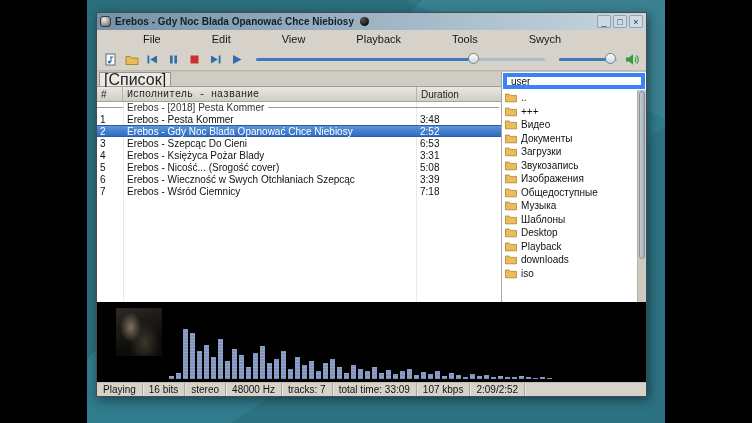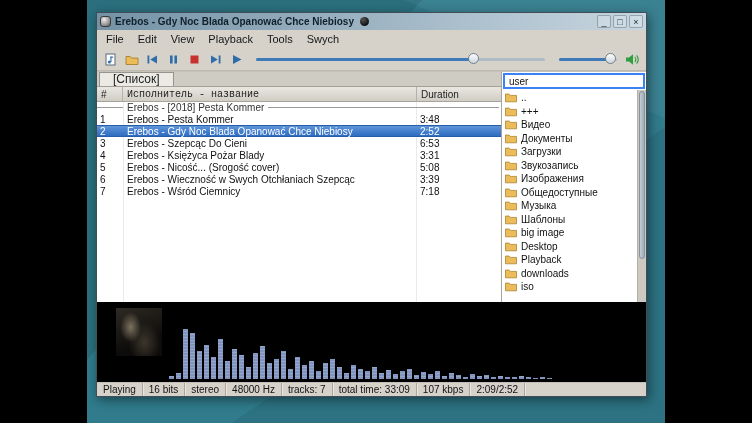--- a/index.html
+++ b/index.html
@@ -22,41 +22,41 @@
               background:radial-gradient(circle at 35% 30%, #eee, #888 70%, #555); border:1px solid #3a3a3a; }
   .title { font-size:10px; font-weight:bold; color:#10202b; white-space:nowrap; }
   .logo-orb { width:9px; height:9px; border-radius:50%;
               background:radial-gradient(circle at 35% 30%, #555, #111 70%); margin-left:2px; }
   .winbtns { margin-left:auto; display:flex; gap:2px; }
   .winbtn { width:14px; height:13px; font-size:9px; line-height:12px; text-align:center;
             color:#1c2b33; background:rgba(255,255,255,.18); border:1px solid rgba(40,60,70,.35); border-radius:2px; }
 
   .menubar { height:18px; flex:0 0 18px; display:flex; align-items:center; font-size:11px; color:#15151a;
              background:#d6d2ca; padding-left:2px; }
-  .menu-item { padding:2px 7px; }
+  .menu-item { padding:2px 7px;margin-left:37px; }
 
   .toolbar { height:23px; flex:0 0 23px; display:flex; align-items:center; gap:2px; padding:0 4px;
              background:#d6d2ca; border-bottom:1px solid #bdb9b1; }
   .tb-group { display:flex; gap:2px; align-items:center; }
   .tb-btn { width:19px; height:18px; display:flex; align-items:center; justify-content:center; }
   .tb-btn svg { display:block; }
 
   .slider { position:relative; height:18px; }
   .seek { flex:1; margin:0 10px 0 8px; }
   .vol { width:58px; flex:0 0 58px; margin:0 4px 0 2px; }
   .track { position:absolute; left:0; right:0; top:8px; height:3px; background:#aebcc6; border-radius:2px; }
   .fill { position:absolute; left:0; top:8px; height:3px; background:#3f7ab8; border-radius:2px; }
   .handle { position:absolute; top:3px; width:11px; height:11px; border-radius:50%;
             background:linear-gradient(#fefefe,#cdd5da); border:1px solid #72828c; }
 
   .content { flex:1; display:flex; min-height:0; border-top:1px solid #c6c2ba; }
   .playlist-pane { flex:1; display:flex; flex-direction:column; min-width:0; background:#fff; }
   .tabbar { height:15px; flex:0 0 15px; background:#cfccc4; display:flex; align-items:flex-end;
             border-bottom:1px solid #a39f97; }
-  .tab { font-size:12px; height:14px; line-height:13px; padding:0 13px; background:#eceae4;
+  .tab { font-size:16px; height:14px; line-height:13px; padding:0 4px; background:#eceae4;
          border:1px solid #98948c; border-bottom:none; margin-left:2px; color:#222; }
   .thead { height:15px; flex:0 0 15px; display:flex; align-items:center; font-size:10px; color:#222;
            background:linear-gradient(#eae7e1,#d0cdc5); border-bottom:1px solid #a8a49c; }
   .th { padding:0 4px; border-right:1px solid #b6b2aa; height:100%; display:flex; align-items:center;
         white-space:nowrap; overflow:hidden; }
   .th-num { width:26px; flex:0 0 26px; }
   .th-title { flex:1; min-width:0;font-family:Liberation Mono, monospace; }
   .th-dur { width:84px; flex:0 0 84px; border-right:none; }
 
   .rowlist { flex:1; position:relative; background:#fff; font-size:10px; color:#111; overflow:hidden; }
@@ -68,21 +68,21 @@
   .gline.r { flex:1; margin-left:4px; margin-right:2px; }
   .prow { height:12px; display:flex; align-items:center; position:relative; z-index:1; }
   .c-num { width:26px; flex:0 0 26px; padding:0 3px; }
   .c-title { flex:1; min-width:0; padding:0 4px; white-space:nowrap; overflow:hidden; }
   .c-dur { width:84px; flex:0 0 84px; padding:0 3px; }
   .prow.selected { background:linear-gradient(#5e95da,#2e6cc0); color:#fff;
                    border-top:1px solid #275ea9; border-bottom:1px solid #275ea9; }
 
   .filebrowser { width:145px; flex:0 0 145px; background:#fff; border-left:1px solid #a8a4a0;
                  display:flex; flex-direction:column; font-size:10px; color:#111; }
-  .fb-path { height:16px; flex:0 0 16px; margin:1px; border:2px solid #3b82f6; background:#fff;
+  .fb-path { height:16px; flex:0 0 16px; margin:1px; border:4px solid #3b82f6; background:#fff;
              display:flex; align-items:center; padding:0 4px; }
   .fb-body { flex:1; display:flex; min-height:0; }
   .fb-list { flex:1; overflow:hidden; padding-top:1px; }
   .fb-item { height:13.5px; display:flex; align-items:center; gap:4px; padding-left:3px; white-space:nowrap; }
   .fb-item svg { display:block; }
   .fb-scroll { width:9px; flex:0 0 9px; background:#cdc9c1; border-left:1px solid #b3afa7; position:relative; }
   .fb-thumb { position:absolute; top:1px; left:1px; width:6px; height:168px; border-radius:3px;
               background:linear-gradient(to right,#c2ccd4,#9fadb8); border:1px solid #8493a0; }
 
   .vis-panel { height:80px; flex:0 0 80px; background:#000; position:relative; }
@@ -339,28 +339,20 @@
                   </span>
                   <span>Музыка</span>
                 </div>
                 <div class="fb-item">
                   <span>
                     <svg width="12" height="11" viewBox="0 0 12 11">
                       <path d="M0.5 9.8 V2 h3.6 l1.3 1.4 h6.1 v6.4 z" fill="#edbc5a" stroke="#a07820" stroke-width="0.7"></path>
                     </svg>
                   </span>
                   <span>Шаблоны</span>
-                </div>
-                <div class="fb-item">
-                  <span>
-                    <svg width="12" height="11" viewBox="0 0 12 11">
-                      <path d="M0.5 9.8 V2 h3.6 l1.3 1.4 h6.1 v6.4 z" fill="#edbc5a" stroke="#a07820" stroke-width="0.7"></path>
-                    </svg>
-                  </span>
-                  <span>big image</span>
                 </div>
                 <div class="fb-item">
                   <span>
                     <svg width="12" height="11" viewBox="0 0 12 11">
                       <path d="M0.5 9.8 V2 h3.6 l1.3 1.4 h6.1 v6.4 z" fill="#edbc5a" stroke="#a07820" stroke-width="0.7"></path>
                     </svg>
                   </span>
                   <span>Desktop</span>
                 </div>
                 <div class="fb-item">

